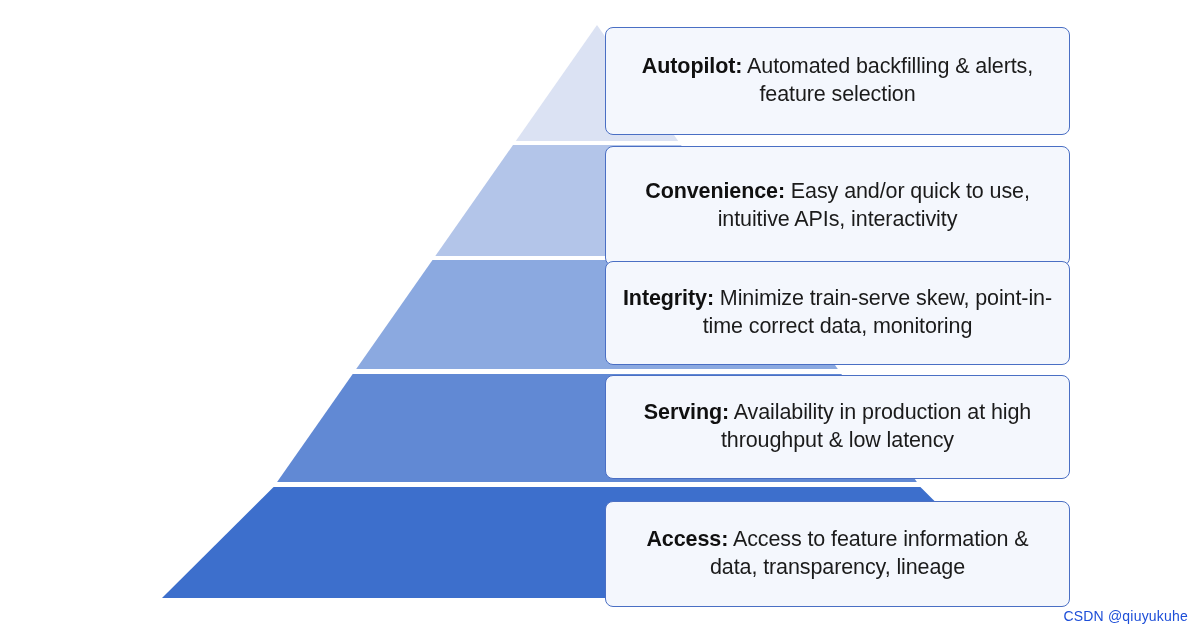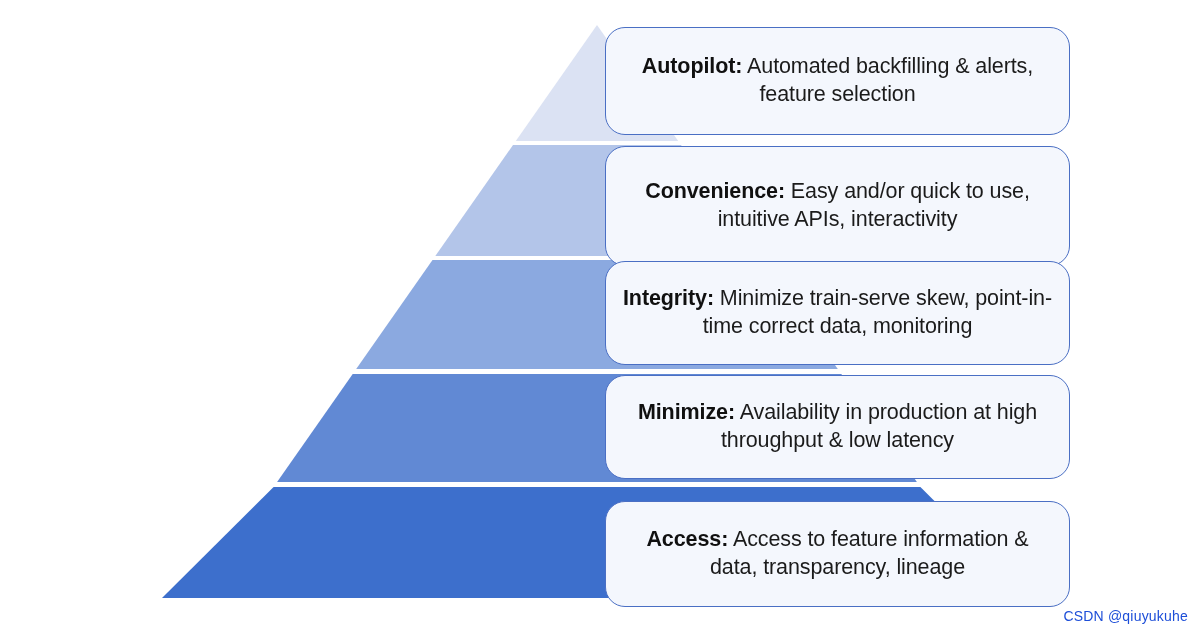--- a/index.html
+++ b/index.html
@@ -41,21 +41,21 @@
     height: 630px;
   }
 
   .card {
     position: absolute;
     left: 0;
     width: 465px;
     box-sizing: border-box;
     background: #f4f7fd;
     border: 1.4px solid #4a6fc4;
-    border-radius: 20px;
+    border-radius: 8px;
     display: flex;
     align-items: center;
     justify-content: center;
     padding: 6px 16px;
   }
 
   .card-text {
     display: block;
     text-align: center;
     font-size: 21.5px;
@@ -113,21 +113,21 @@
 
     <div class="card card-2">
       <span class="card-text"><b class="card-term">Convenience:</b><span> Easy and/or quick to use, intuitive APIs, interactivity</span></span>
     </div>
 
     <div class="card card-3">
       <span class="card-text"><b class="card-term">Integrity:</b><span> Minimize train-serve skew, point-in-time correct data, monitoring</span></span>
     </div>
 
     <div class="card card-4">
-      <span class="card-text"><b class="card-term">Minimize:</b><span> Availability in production at high throughput &amp; low latency</span></span>
+      <span class="card-text"><b class="card-term">Serving:</b><span> Availability in production at high throughput &amp; low latency</span></span>
     </div>
 
     <div class="card card-5">
       <span class="card-text"><b class="card-term">Access:</b><span> Access to feature information &amp; data, transparency, lineage</span></span>
     </div>
 
   </div>
 
   <div id="watermark">CSDN @qiuyukuhe</div>
 

